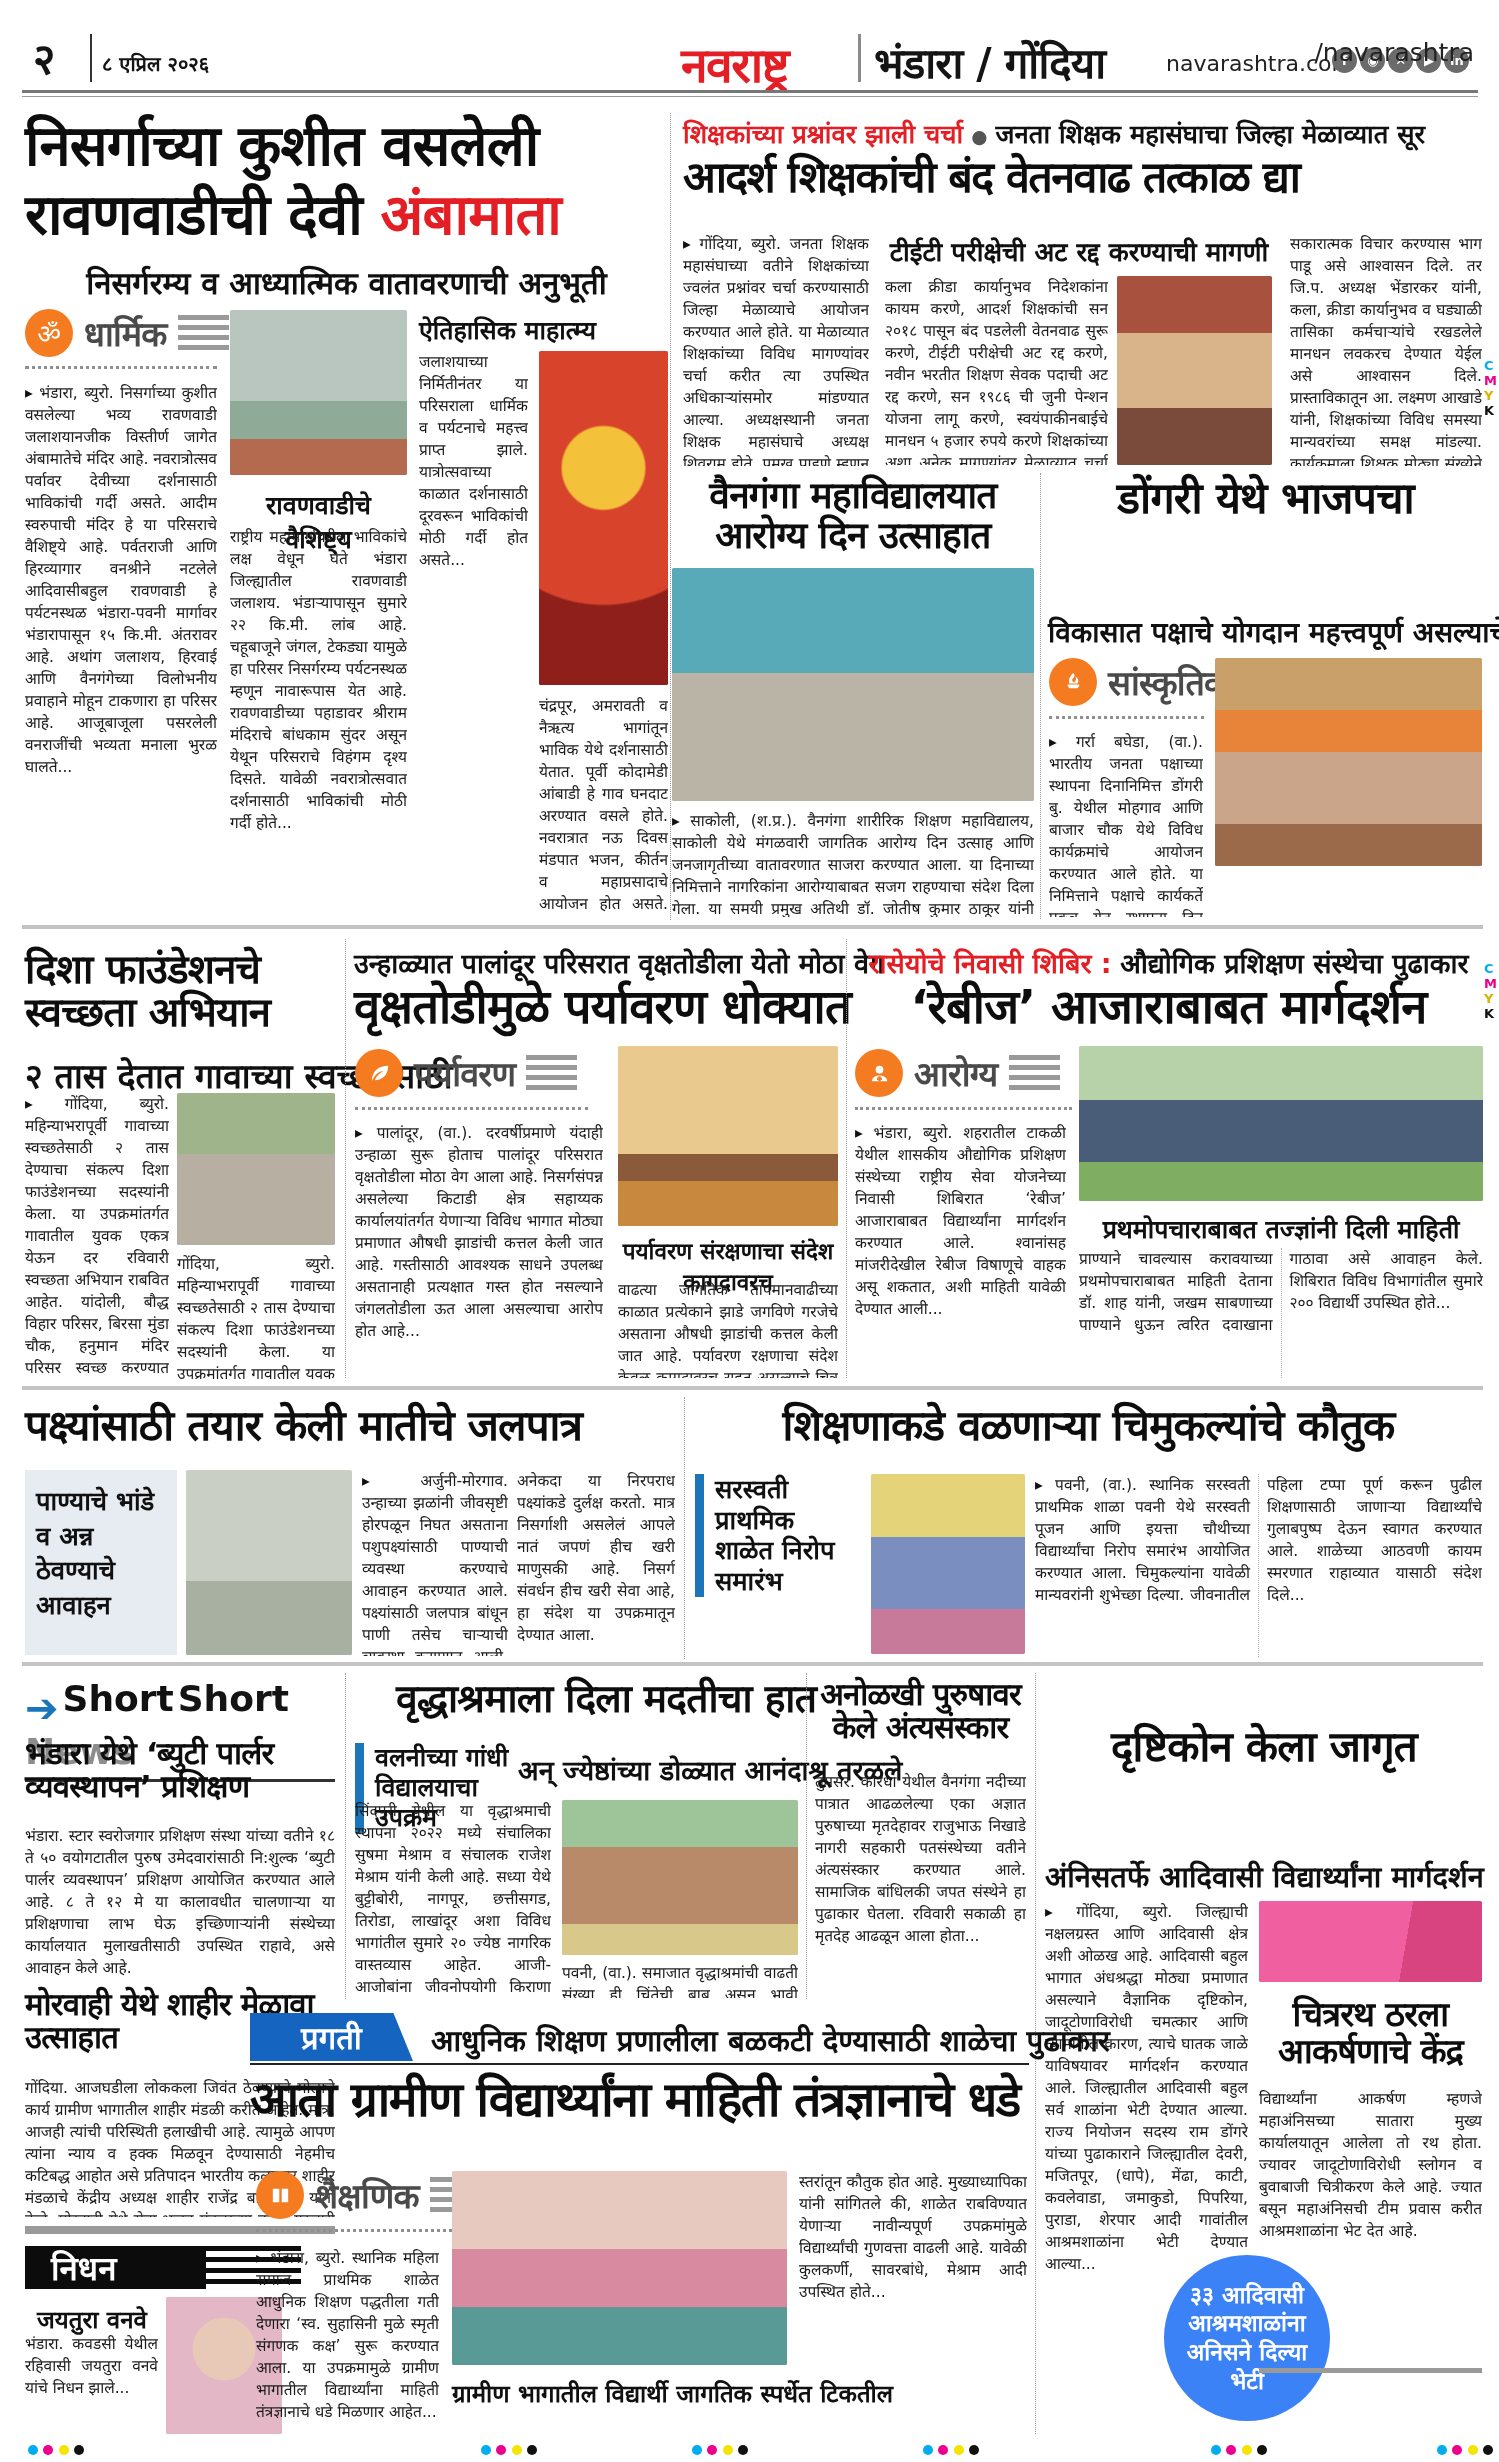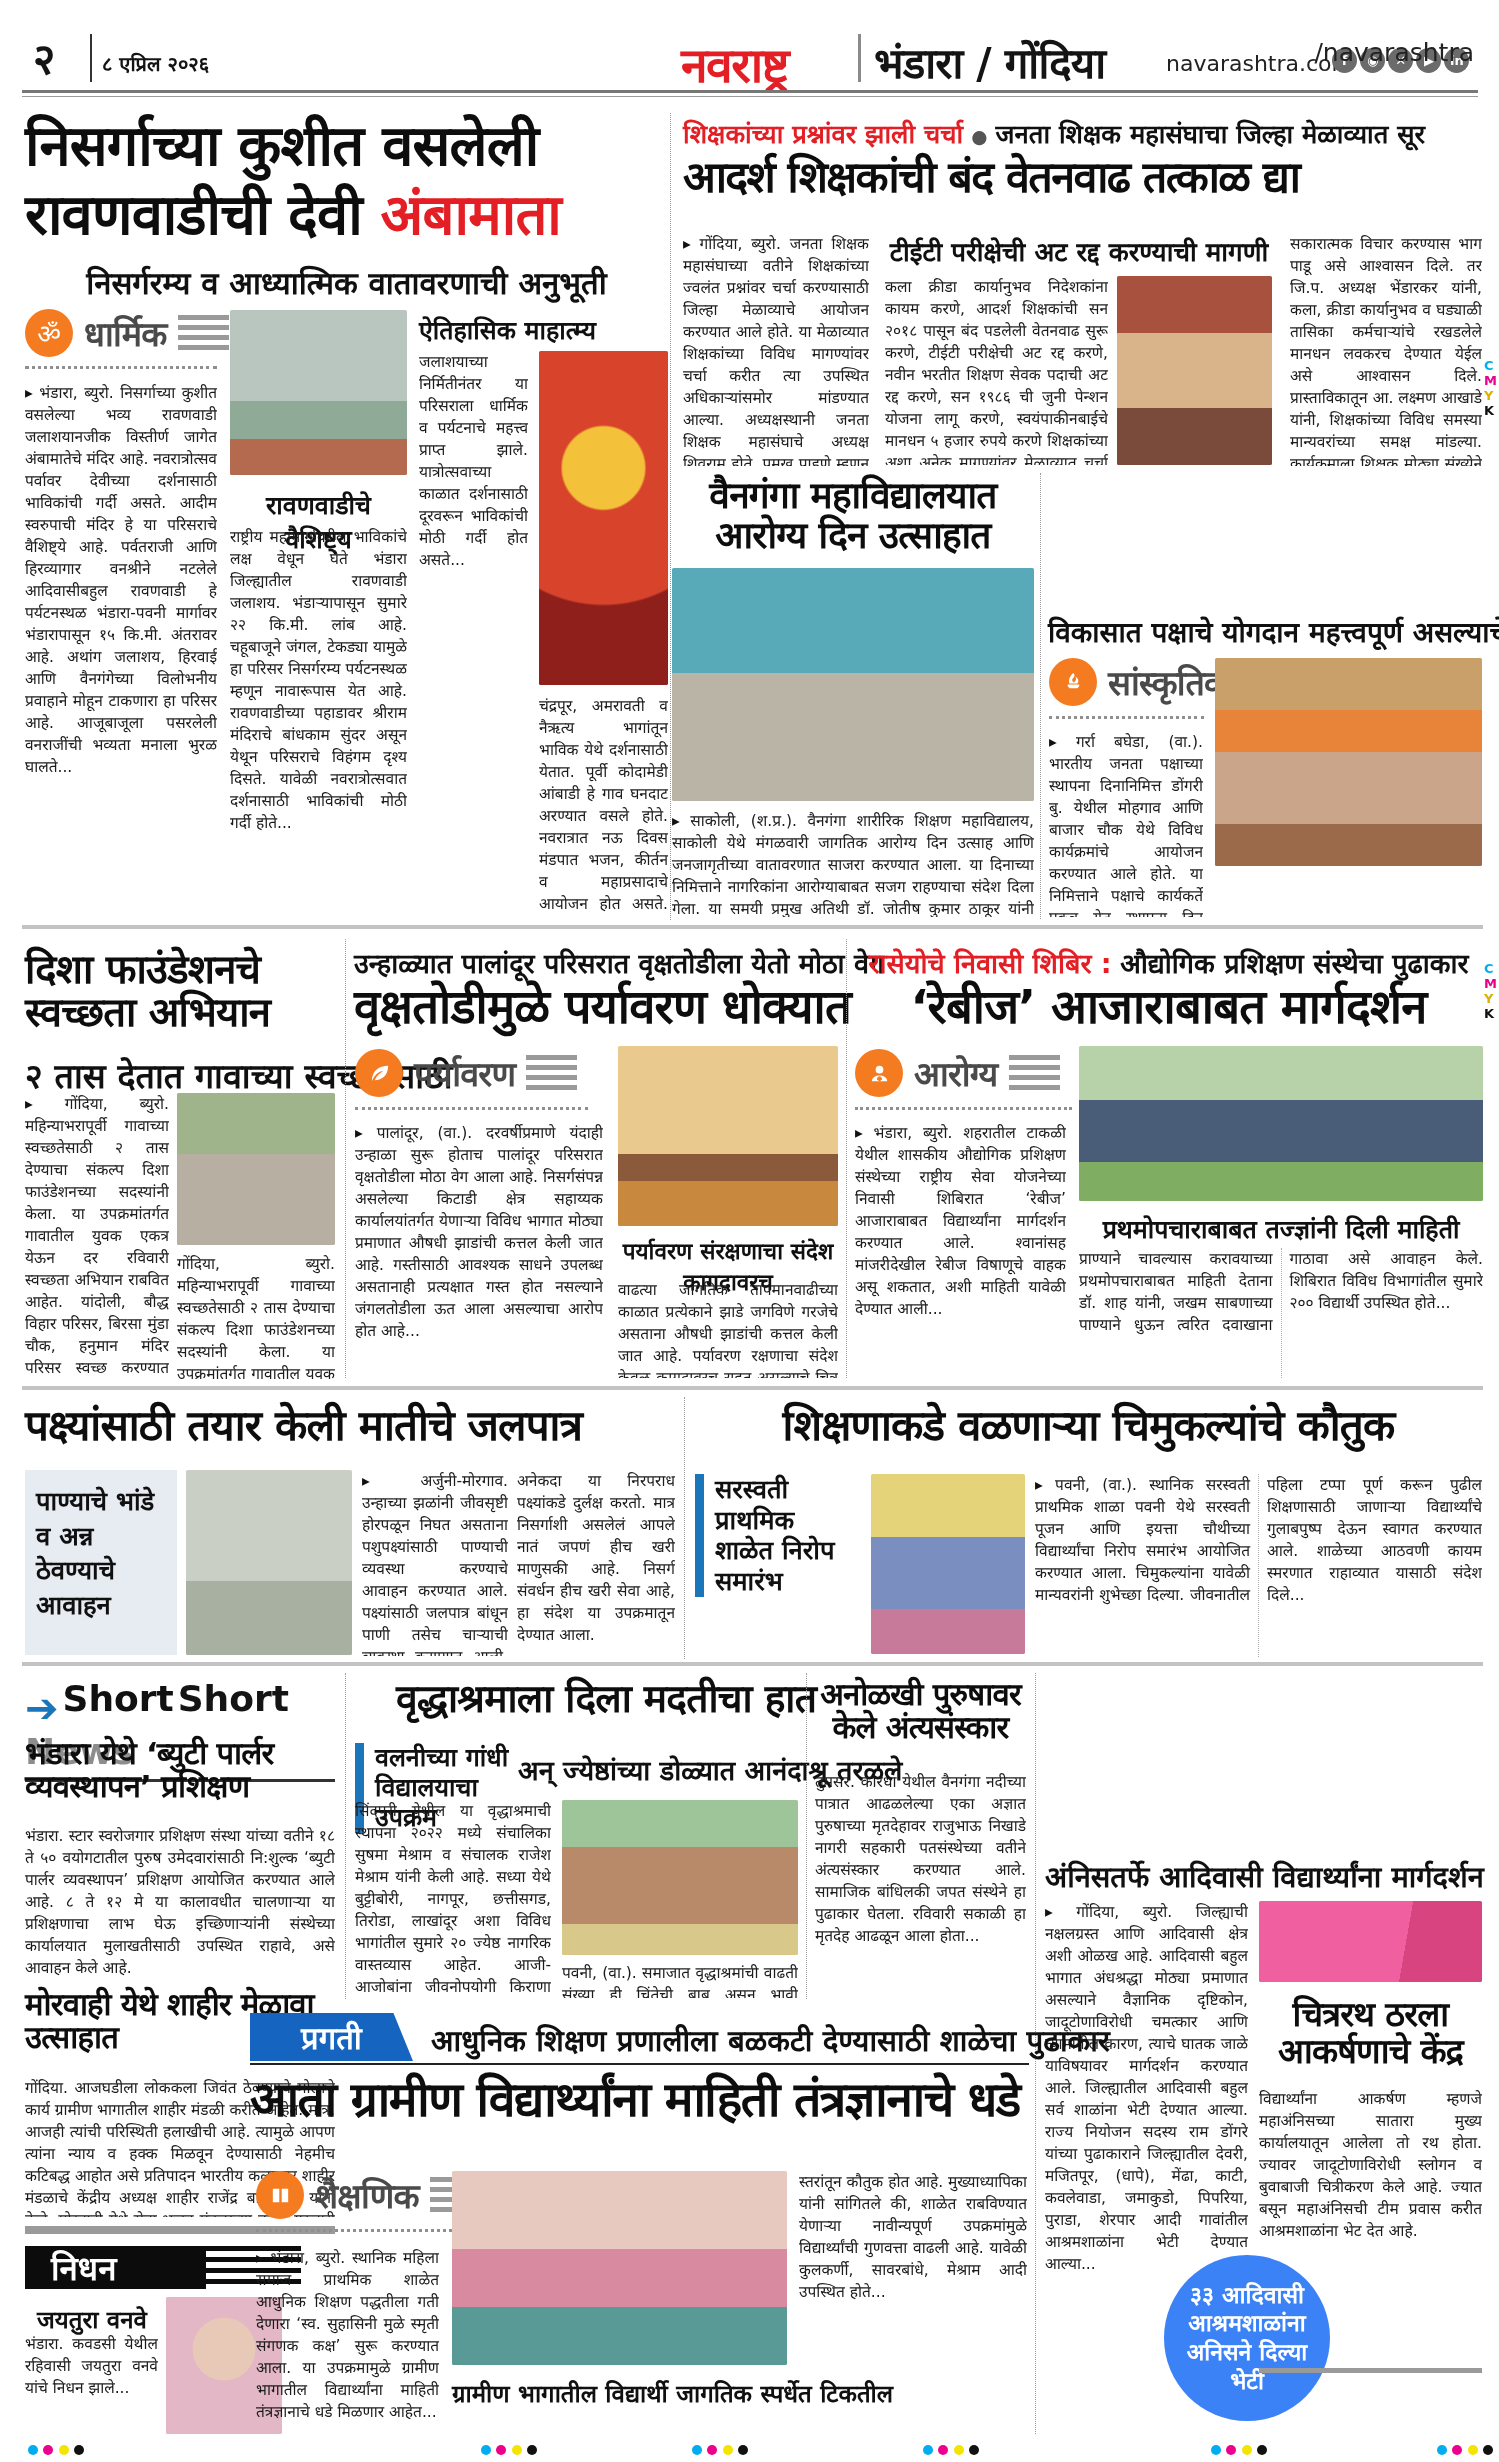--- a/index.html
+++ b/index.html
@@ -101,20 +101,21 @@
       <div>आरोग्य दिन उत्साहात</div>
     </div>
     <div class="abs photo" style="left:672px;top:568px;width:362px;height:233px;background:linear-gradient(#58aab8 45%,#b9b4a6 45%);"></div>
     <div class="abs bt lede" style="left:672px;top:810px;width:362px;height:107px;">साकोली, (श.प्र.). वैनगंगा शारीरिक शिक्षण महाविद्यालय, साकोली येथे मंगळवारी जागतिक आरोग्य दिन उत्साह आणि जनजागृतीच्या वातावरणात साजरा करण्यात आला. या दिनाच्या निमित्ताने नागरिकांना आरोग्याबाबत सजग राहण्याचा संदेश दिला गेला. या समयी प्रमुख अतिथी डॉ. जोतीष कुमार ठाकूर यांनी आरोग्याचे महत्त्व सांगितले...</div>
   </div>
 
   <div class="abs vsep" style="left:1040px;top:473px;height:446px;"></div>
 
   <div>
     <div class="abs hl center" style="left:1048px;top:475px;width:435px;font-size:43px;">
+      <div>डोंगरी येथे भाजपचा</div>
     </div>
     <div class="abs subhead center nowrap" style="left:1048px;top:612px;width:435px;font-size:28px;">विकासात पक्षाचे योगदान महत्त्वपूर्ण असल्याचे मत</div>
     <div class="abs badge" style="left:1049px;top:658px;">
       <span class="badge-circle">
         <svg width="23" height="23" viewBox="0 0 24 24">
             <path d="M12 2c1.6 2.2 1.2 4-.3 5.4C10.4 8.6 10 10 12 12c2.6-1.2 3.4-3.6 2-6 2.8 1.2 4 4.4 2.2 7H7.8C6.4 10.6 8 4.6 12 2zM6 14h12v2l-2 2H8l-2-2v-2z" fill="#fff"></path>
           </svg>
       </span>
       <span class="badge-label">सांस्कृतिक</span>
       <span class="badge-lines"></span>
@@ -249,20 +250,21 @@
       <div>अनोळखी पुरुषावर</div>
       <div>केले अंत्यसंस्कार</div>
     </div>
     <div class="abs bt" style="left:815px;top:1771px;width:211px;height:228px;">तुमसर. कारधा येथील वैनगंगा नदीच्या पात्रात आढळलेल्या एका अज्ञात पुरुषाच्या मृतदेहावर राजुभाऊ निखाडे नागरी सहकारी पतसंस्थेच्या वतीने अंत्यसंस्कार करण्यात आले. सामाजिक बांधिलकी जपत संस्थेने हा पुढाकार घेतला. रविवारी सकाळी हा मृतदेह आढळून आला होता...</div>
   </div>
 
   <div class="abs vsep" style="left:1035px;top:1673px;height:761px;"></div>
 
   <div>
     <div class="abs hl center" style="left:1045px;top:1724px;width:438px;font-size:42px;">
+      <div>दृष्टिकोन केला जागृत</div>
     </div>
     <div class="abs subhead center nowrap" style="left:1045px;top:1856px;width:438px;font-size:29px;">अंनिसतर्फे आदिवासी विद्यार्थ्यांना मार्गदर्शन</div>
     <div class="abs bt lede" style="left:1045px;top:1901px;width:203px;height:531px;">गोंदिया, ब्युरो. जिल्ह्याची नक्षलग्रस्त आणि आदिवासी क्षेत्र अशी ओळख आहे. आदिवासी बहुल भागात अंधश्रद्धा मोठ्या प्रमाणात असल्याने वैज्ञानिक दृष्टिकोन, जादूटोणाविरोधी चमत्कार आणि त्यामागील कारण, त्याचे घातक जाळे याविषयावर मार्गदर्शन करण्यात आले. जिल्ह्यातील आदिवासी बहुल सर्व शाळांना भेटी देण्यात आल्या. राज्य नियोजन सदस्य राम डोंगरे यांच्या पुढाकाराने जिल्ह्यातील देवरी, मजितपूर, (धापे), मेंढा, काटी, कवलेवाडा, जमाकुडो, पिपरिया, पुराडा, शेरपार आदी गावांतील आश्रमशाळांना भेटी देण्यात आल्या...</div>
     <div class="abs photo" style="left:1259px;top:1901px;width:223px;height:81px;background:linear-gradient(100deg,#f05fa0 65%,#d8447f 65%);"></div>
     <div class="abs hl center" style="left:1259px;top:1996px;width:223px;font-size:34px;">
       <div>चित्ररथ ठरला</div>
       <div>आकर्षणाचे केंद्र</div>
     </div>
     <div class="abs bt" style="left:1259px;top:2088px;width:223px;height:272px;">विद्यार्थ्यांना आकर्षण म्हणजे महाअंनिसच्या सातारा मुख्य कार्यालयातून आलेला तो रथ होता. ज्यावर जादूटोणाविरोधी स्लोगन व बुवाबाजी चित्रीकरण केले आहे. ज्यात बसून महाअंनिसची टीम प्रवास करीत आश्रमशाळांना भेट देत आहे.</div>
     <div class="abs circle-stat" style="left:1164px;top:2255px;width:166px;height:166px;font-size:23px;line-height:1.25;">३३ आदिवासी आश्रमशाळांना अनिसने दिल्या भेटी</div>

